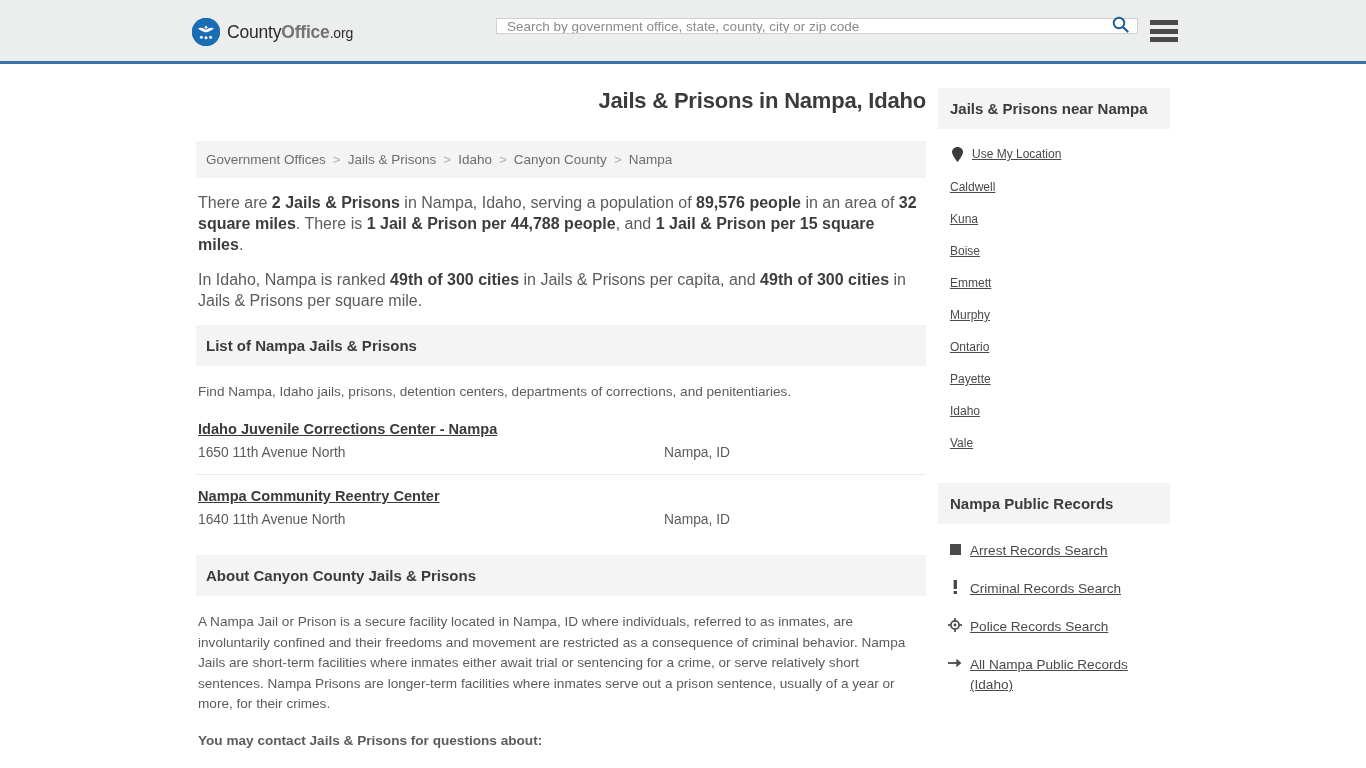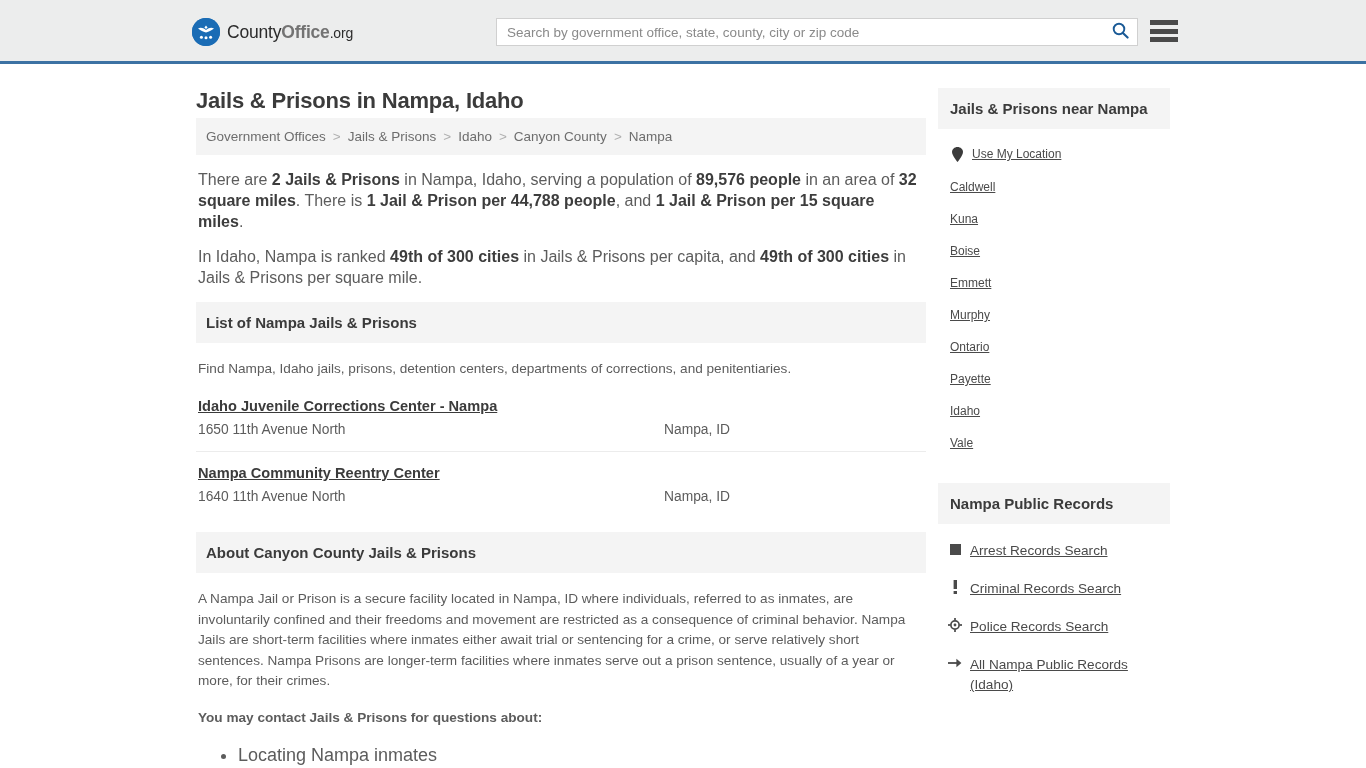--- a/index.html
+++ b/index.html
@@ -43,21 +43,21 @@
   }
   .logo-text .t-county { color: #2b2b2b; }
   .logo-text .t-office { color: #737373; font-weight: bold; }
   .logo-text .t-org { color: #2b2b2b; font-size: 14px; }
 
   .search-wrap {
     position: absolute;
     left: 496px;
     top: 18px;
     width: 642px;
-    height: 28px;
+    height: 16px;
     background: #ffffff;
     border: 1px solid #d0d0d0;
     display: flex;
     align-items: center;
   }
   .search-input {
     border: 0;
     outline: none;
     flex: 1;
     height: 100%;
@@ -106,23 +106,24 @@
     padding-left: 8px;
     display: flex;
     gap: 12px;
   }
   .main-col { width: 730px; flex: none; }
   .side-col { width: 232px; flex: none; }
 
   h1.page-title {
     font-size: 22px;
     color: #3b3b3b;
-    margin: 24px 0 4px 0;
+    margin: 24px 0 27px 0;
     font-weight: bold;
     letter-spacing: -0.2px;
+    text-align: right;
   }
 
   .breadcrumb {
     background: #f4f4f4;
     padding: 11px 10px;
     font-size: 13.5px;
     color: #6d6d6d;
     display: flex;
     align-items: center;
     flex-wrap: wrap;

